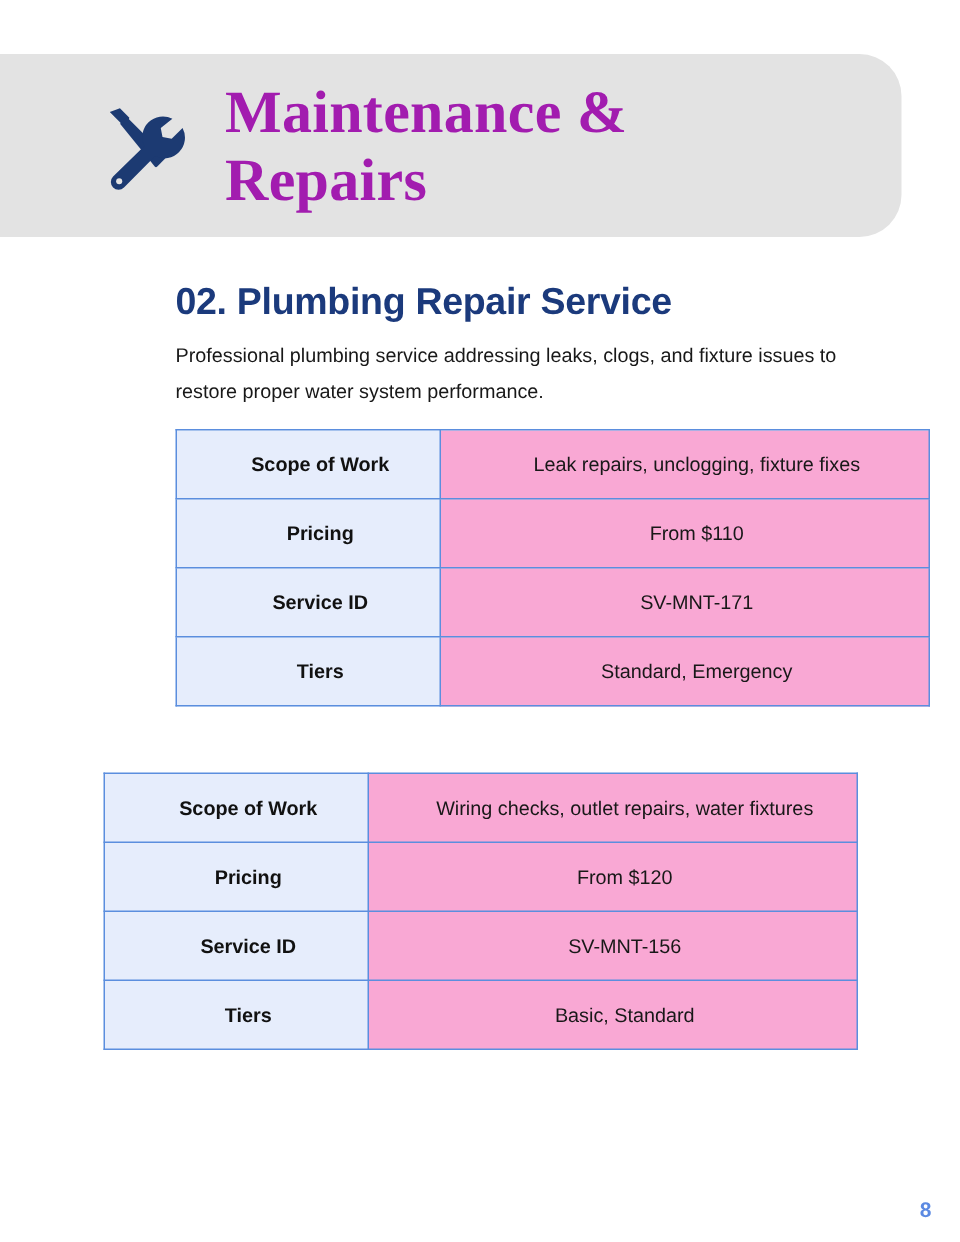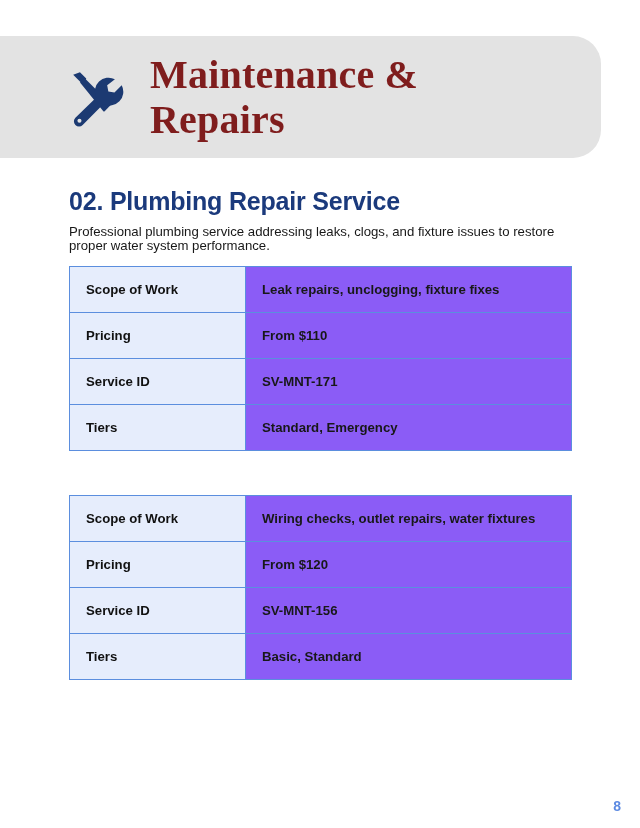--- a/index.html
+++ b/index.html
@@ -31,85 +31,86 @@
     padding-left: 63px;
   }
   .header-icon {
     width: 62px;
     height: 62px;
     flex: 0 0 62px;
     margin-right: 25px;
     display: block;
   }
   .header-title {
-    color: #7f1d1d;
+    color: #a21caf;
     font-family: "Liberation Serif", serif;
     font-weight: bold;
     font-size: 40px;
     line-height: 45px;
     letter-spacing: 0.2px;
     white-space: pre-line;
     margin: 0;
   }
 
   
   .content {
     position: absolute;
     left: 0;
     top: 158px;
     width: 640px;
   }
 
   .section {
     padding: 0 68px 0 69px;
   }
-  .section.first { padding-top: 28px; }
+  .section.first { padding-top: 28px; margin-left: 48px; }
   .section.second { padding-top: 44px; }
 
   .section-heading {
     color: #1b3a7c;
     font-size: 25px;
     font-weight: bold;
     line-height: 30px;
     letter-spacing: -0.2px;
     margin: 0 0 9px 0;
   }
 
   .section-desc {
     color: #181818;
     font-size: 13.2px;
-    line-height: 14px;
+    line-height: 24px;
     margin: 0 0 13px 0;
     max-width: 500px;
   }
 
   
   .spec-table {
     border-collapse: collapse;
     width: 503px;
     table-layout: fixed;
     border: 1px solid #5b8ede;
+    text-align: center;
   }
   .spec-table td {
     border: 1px solid #5b8ede;
     height: 45px;
     padding: 0 0 0 16px;
     vertical-align: middle;
     font-size: 13.2px;
   }
   .spec-table td.cell-label {
     width: 159px;
     background: #e6edfc;
     color: #111111;
     font-weight: bold;
   }
   .spec-table td.cell-value {
-    background: #8b5cf6;
+    background: #f9a8d4;
     color: #181818;
-    font-weight: bold;
+    font-weight: normal;
   }
 
   
   .page-number {
     position: absolute;
     right: 19px;
     bottom: 14px;
     color: #5c8ae2;
     font-size: 14px;
     font-weight: bold;

